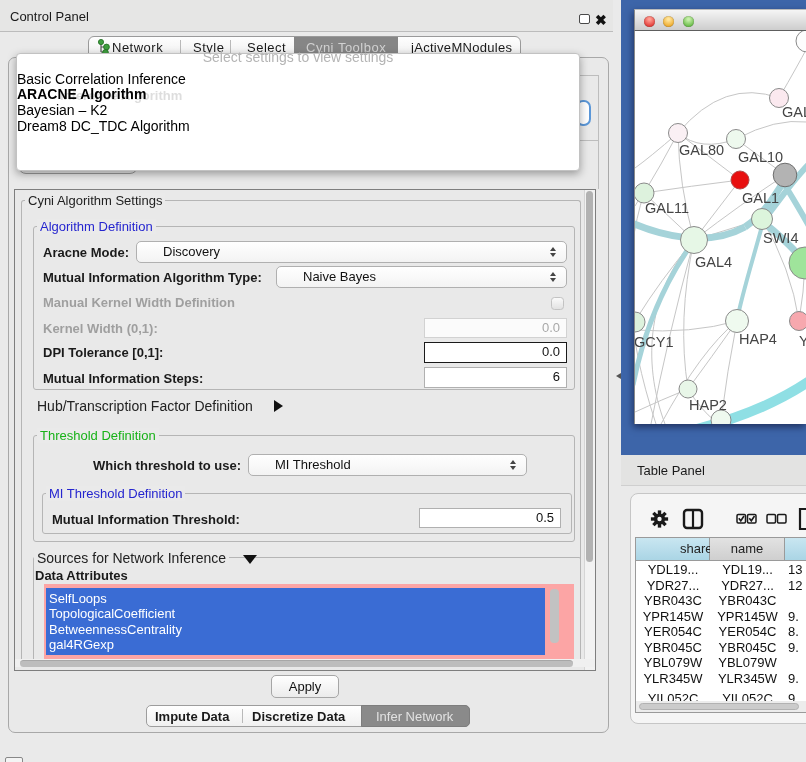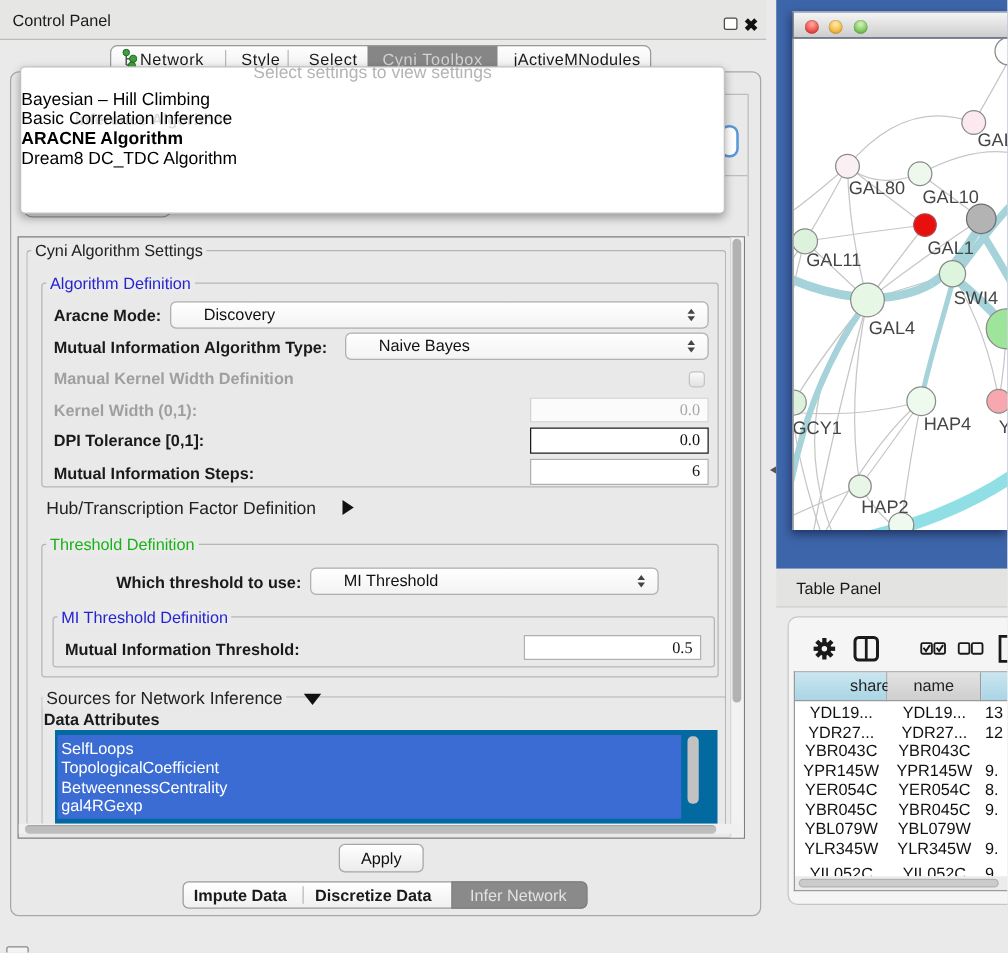--- a/index.html
+++ b/index.html
@@ -5,21 +5,21 @@
 html,body{margin:0;padding:0;}
 body{width:806px;height:762px;background:#eaeaea;font-family:"Liberation Sans",sans-serif;position:relative;overflow:hidden;}
 .abs{position:absolute;}
 .lbl{position:absolute;font-size:13px;color:#1a1a1a;white-space:nowrap;}
 .bold{font-weight:bold;}
 .gray{color:#9f9f9f;}
 .combo{position:absolute;height:22px;background:linear-gradient(#ffffff,#f3f3f3);border:1px solid #b0b0b0;border-radius:5px;box-sizing:border-box;font-size:13px;color:#111;line-height:20px;padding-left:26px;}
 .spin{position:absolute;right:8px;top:3px;width:9px;height:14px;}
 .spin:before{content:"";position:absolute;left:1px;top:2px;border-left:3px solid transparent;border-right:3px solid transparent;border-bottom:4.5px solid #444;}
 .spin:after{content:"";position:absolute;left:1px;bottom:2px;border-left:3px solid transparent;border-right:3px solid transparent;border-top:4.5px solid #444;}
-.field{position:absolute;background:#fff;border:1px solid #b0b0b0;box-sizing:border-box;font-size:13px;color:#111;text-align:right;padding-right:6px;line-height:18px;font-family:Liberation Serif, serif;}
+.field{position:absolute;background:#fff;border:1px solid #b0b0b0;box-sizing:border-box;font-size:13px;color:#111;text-align:right;padding-right:6px;line-height:18px;}
 .gbox{position:absolute;border:1px solid #b5b5b5;border-radius:3px;box-sizing:border-box;}
 .gtitle{position:absolute;background:#eaeaea;padding:0 3px;font-size:13px;white-space:nowrap;}
 .vline{position:absolute;width:1px;background:#bdbdbd;}
 .hline{position:absolute;height:1px;background:#bdbdbd;}
 </style>
 </head>
 <body>
 
 <div class="abs" style="left:0;top:0;width:4px;height:3px;background:#6a6a6a;"></div>
 <div class="abs" style="left:0;top:0;width:613px;height:31px;background:#e6e6e5;border-bottom:1px solid #bcbcbc;"></div>
@@ -85,21 +85,21 @@
 <div class="gbox" style="left:42px;top:493px;width:530px;height:41px;"></div>
 <div class="gtitle" style="left:46px;top:486px;color:#2525cf;">MI Threshold Definition</div>
 <div class="lbl bold" style="left:52px;top:512px;">Mutual Information Threshold:</div>
 <div class="field" style="left:419px;top:508px;width:142px;height:20px;">0.5</div>
 
 <div class="gbox" style="left:33px;top:557px;width:548px;height:102px;border-bottom:none;border-radius:2px 2px 0 0;"></div>
 <div class="gtitle" style="left:34px;top:550px;color:#222;font-size:14px;">Sources for Network Inference</div>
 <div class="abs" style="left:243px;top:555px;width:0;height:0;border-left:7px solid transparent;border-right:7px solid transparent;border-top:9px solid #111;"></div>
 <div class="lbl bold" style="left:35px;top:568px;">Data Attributes</div>
 
-<div class="abs" style="left:44px;top:584px;width:530px;height:75px;background:#0369a1;overflow:hidden;">
+<div class="abs" style="left:44px;top:584px;width:530px;height:75px;background:#fca5a5;overflow:hidden;">
   <div style="position:absolute;left:2px;top:4px;width:499px;height:67px;background:#3a6cd4;color:#fff;font-size:13px;line-height:15.3px;padding-top:3px;box-sizing:border-box;">
     <div style="padding-left:3px;">SelfLoops</div>
     <div style="padding-left:3px;">TopologicalCoefficient</div>
     <div style="padding-left:3px;">BetweennessCentrality</div>
     <div style="padding-left:3px;">gal4RGexp</div>
   </div>
 </div>
 <div class="abs" style="left:550px;top:589px;width:8.5px;height:54px;background:#c2c2c2;border-radius:4px;"></div>
 <div class="abs" style="left:15px;top:659px;width:580px;height:8px;background:#f0f0f0;"></div>
 <div class="abs" style="left:20px;top:659.5px;width:553px;height:7.5px;background:#bdbdbd;border-top:1px solid #a7a7a7;border-radius:4px;box-sizing:border-box;"></div>
@@ -277,17 +277,17 @@
   <div class="abs" style="left:152px;top:0;width:20px;">9.</div>
 </div>
 
 <div class="abs" style="left:636px;top:701px;width:170px;height:11px;background:#ececec;"></div>
 <div class="abs" style="left:639px;top:702.5px;width:160px;height:7px;background:#cbcbcb;border:1px solid #b2b2b2;border-radius:4px;box-sizing:border-box;"></div>
 
 <div class="abs" style="left:16px;top:53px;width:564px;height:118px;background:#fff;border:1px solid #c2c2c2;border-radius:4px;box-shadow:0 3px 8px rgba(0,0,0,0.35);box-sizing:border-box;"></div>
 <div class="abs" style="left:16px;top:50px;width:564px;font-size:14px;color:#b4b4b4;text-align:center;line-height:15px;">Select settings to view settings</div>
 <div class="abs" style="left:60px;top:88px;font-size:13px;font-weight:bold;color:rgba(100,100,100,0.22);">Inference Algorithm</div>
 <div class="abs" style="left:17px;top:71.5px;width:555px;font-size:14px;color:#000;line-height:15.9px;">
-  <div>Bayesian – Hill Climbing</div>
   <div>Basic Correlation Inference</div>
   <div style="font-weight:bold;">ARACNE Algorithm</div>
+  <div>Bayesian – K2</div>
   <div>Dream8 DC_TDC Algorithm</div>
 </div>
 
 </body></html>

